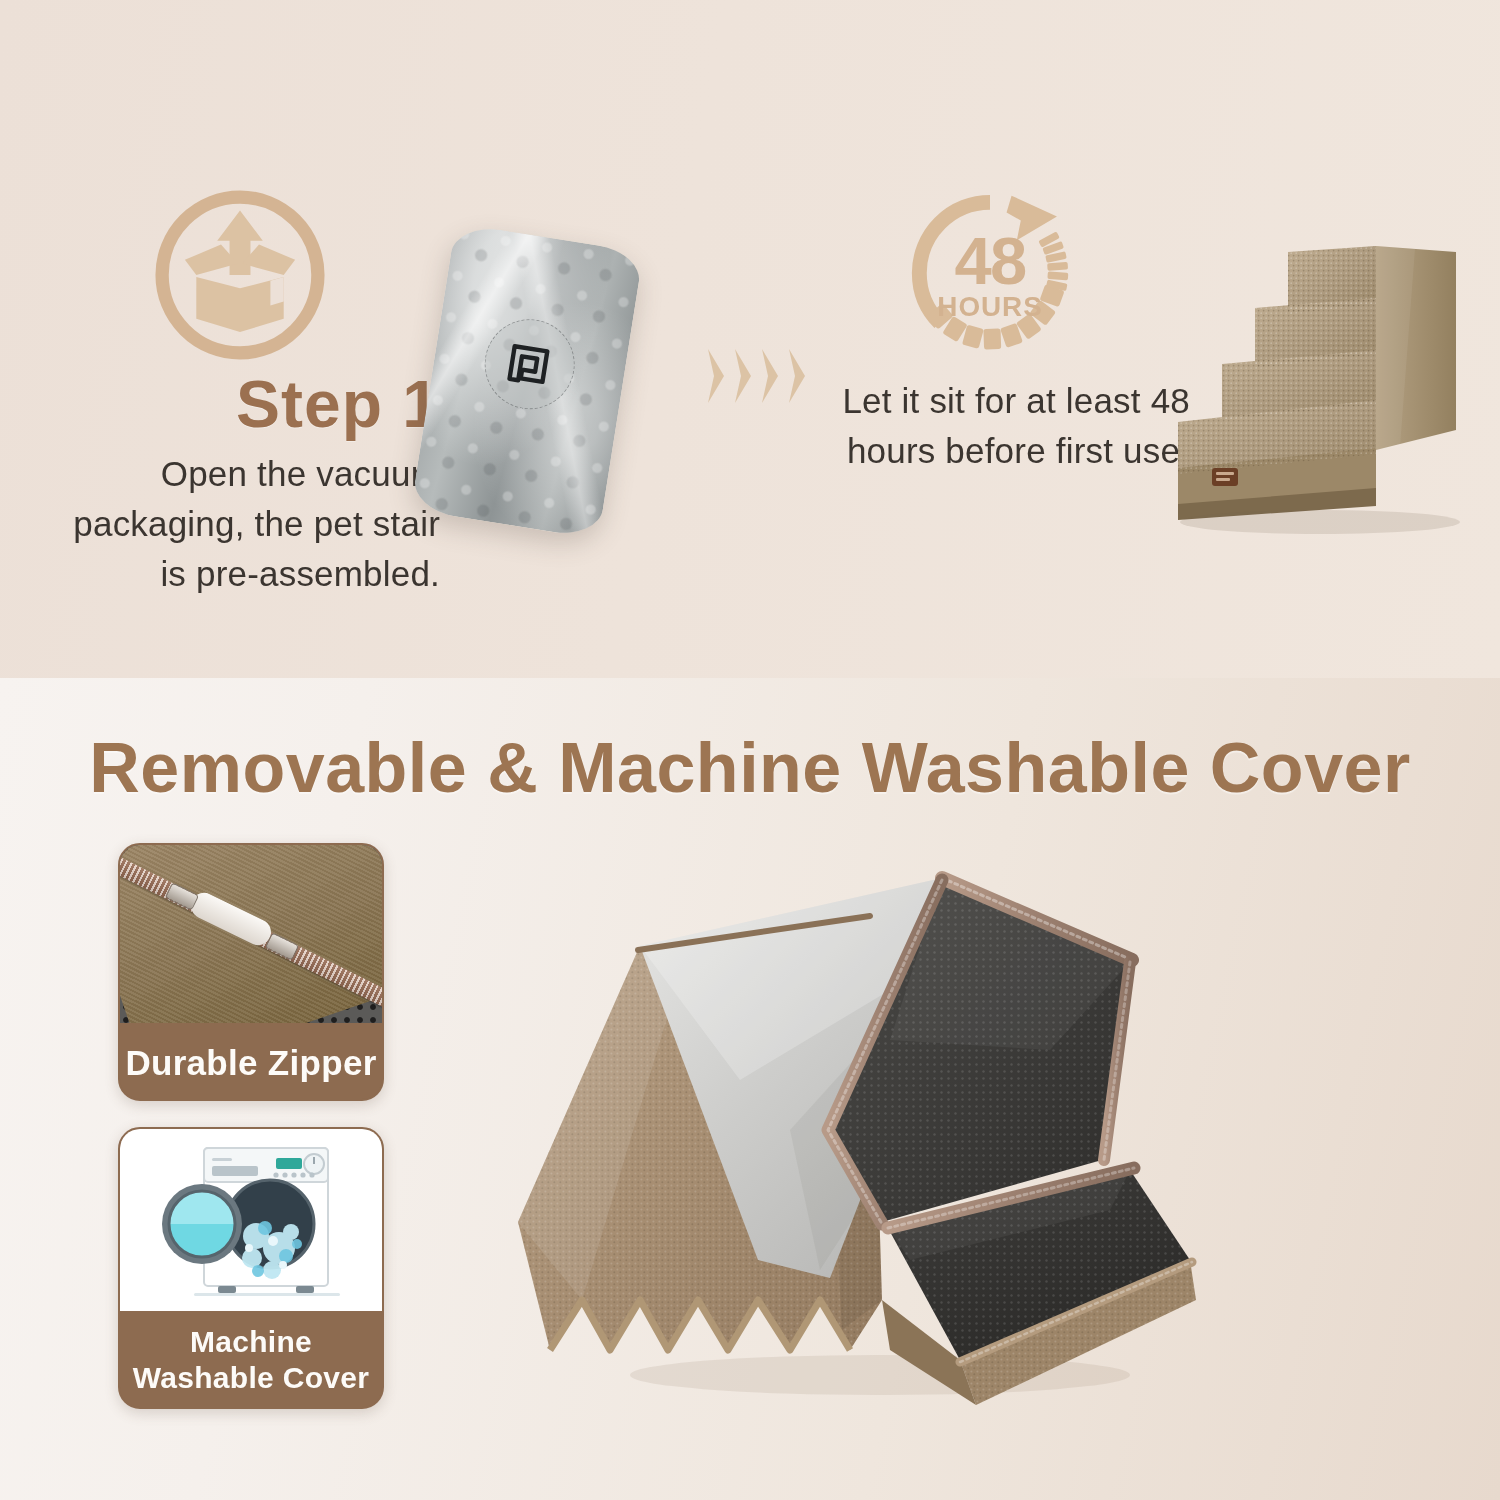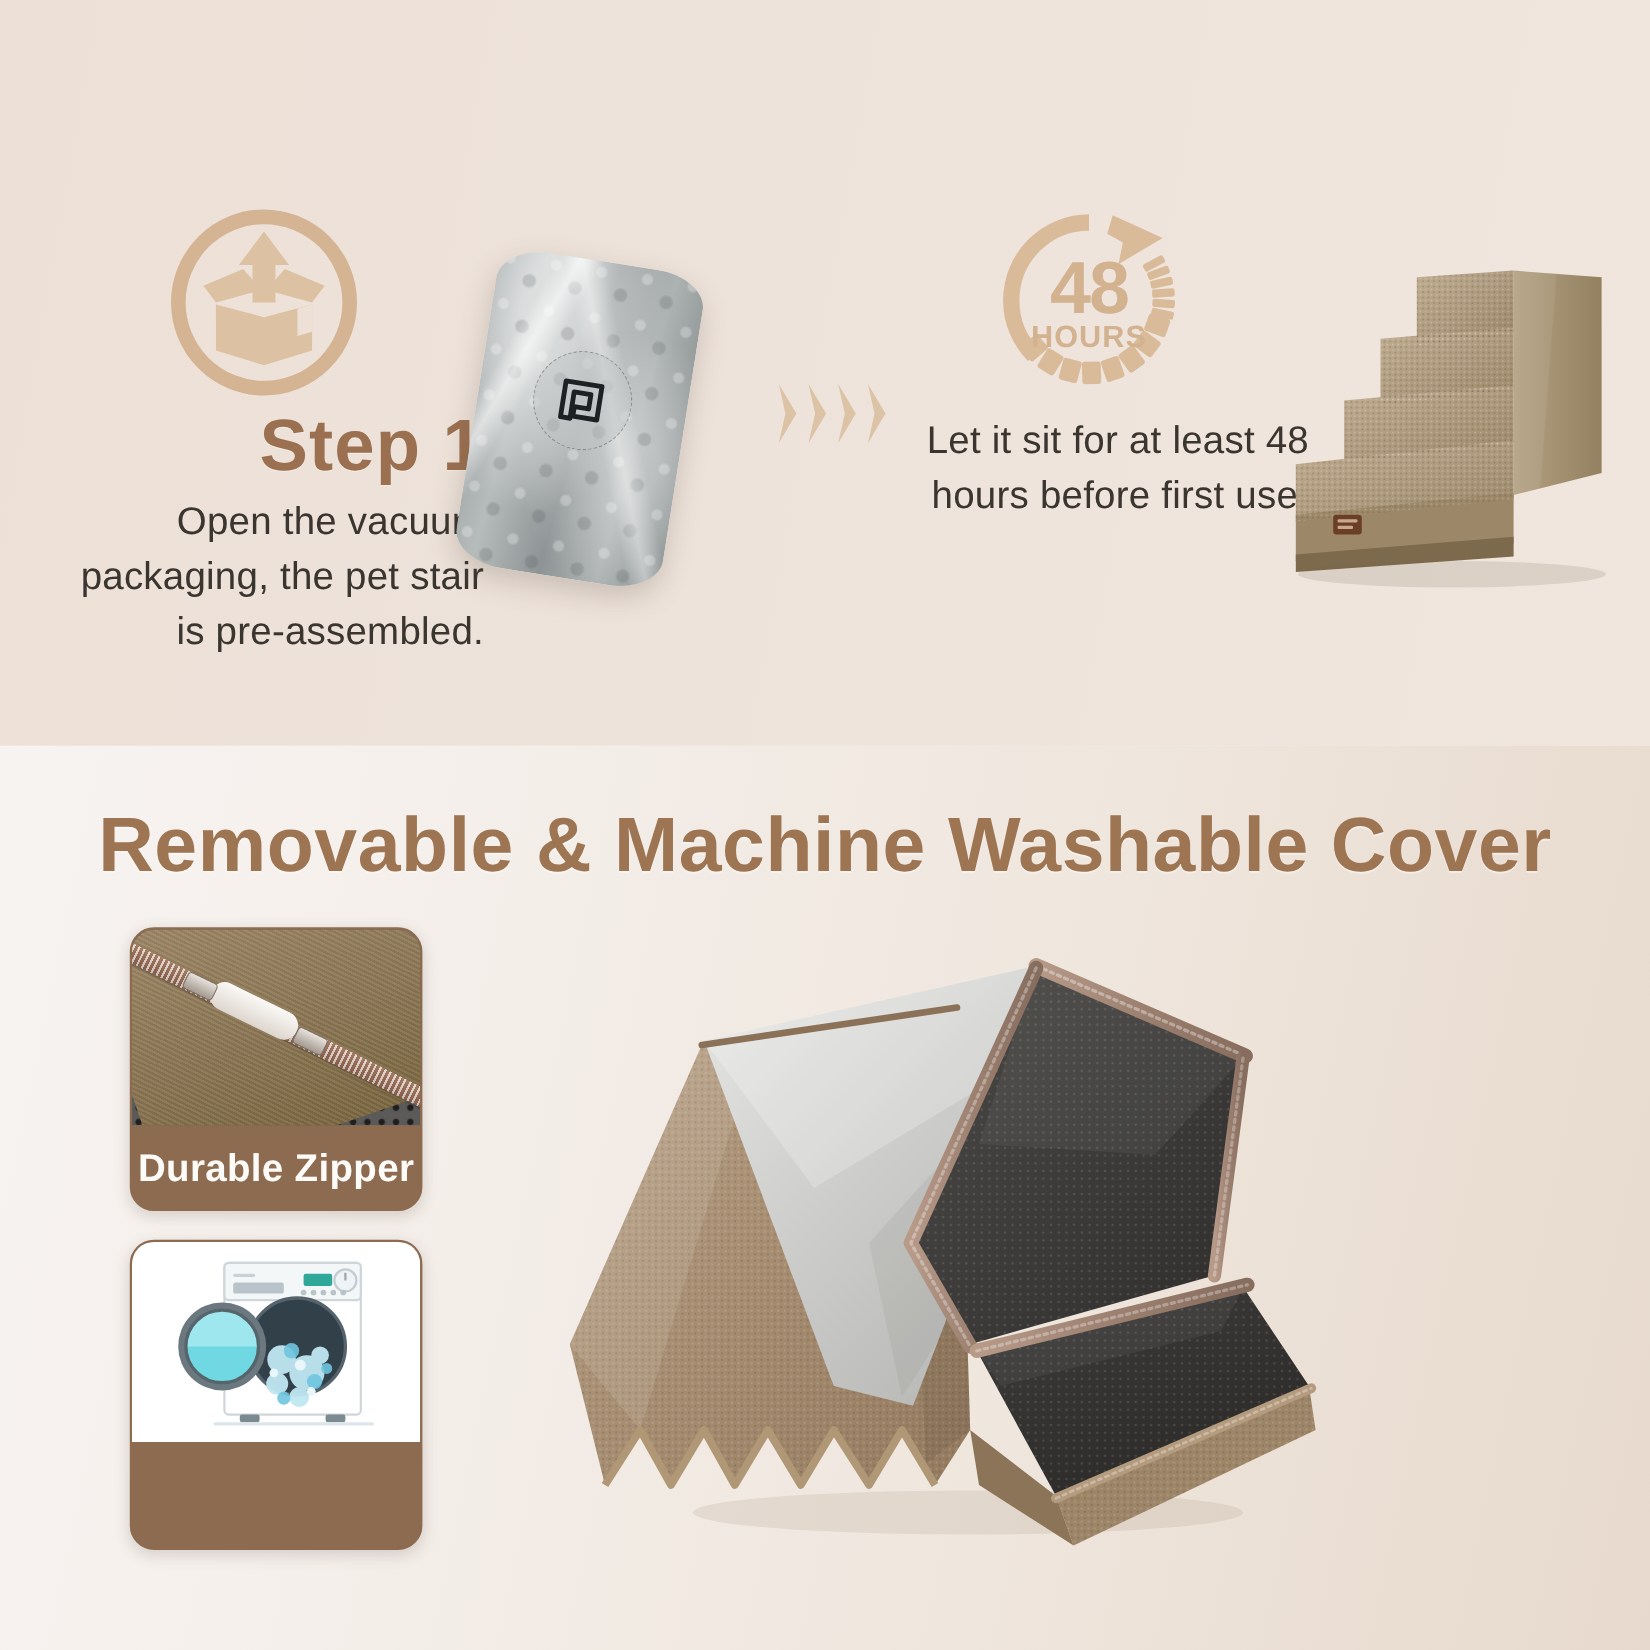--- a/index.html
+++ b/index.html
@@ -409,20 +409,26 @@
             <circle cx="127" cy="101" r="5"></circle>
             <circle cx="103" cy="108" r="4"></circle>
             <circle cx="137" cy="125" r="4"></circle>
           </g>
 
           <rect x="72" y="146" width="18" height="7" rx="2" fill="#7b8991"></rect>
           <rect x="150" y="146" width="18" height="7" rx="2" fill="#7b8991"></rect>
           <rect x="48" y="153" width="146" height="3" rx="1.5" fill="#dce6ea"></rect>
         </svg>
       </div>
+      <div class="card-label">
+        <span>
+          <span>Machine</span><br>
+          <span>Washable Cover</span>
+        </span>
+      </div>
     </div>
 
     <div id="hero-product" style="top:152px;">
       <svg width="740" height="600" viewBox="0 0 740 600" aria-hidden="true">
         <defs>
           <linearGradient id="coverTan" x1="0" y1="0" x2="1" y2="1">
             <stop offset="0%" stop-color="#b9a287"></stop>
             <stop offset="50%" stop-color="#a78e72"></stop>
             <stop offset="100%" stop-color="#937a5f"></stop>
           </linearGradient>

